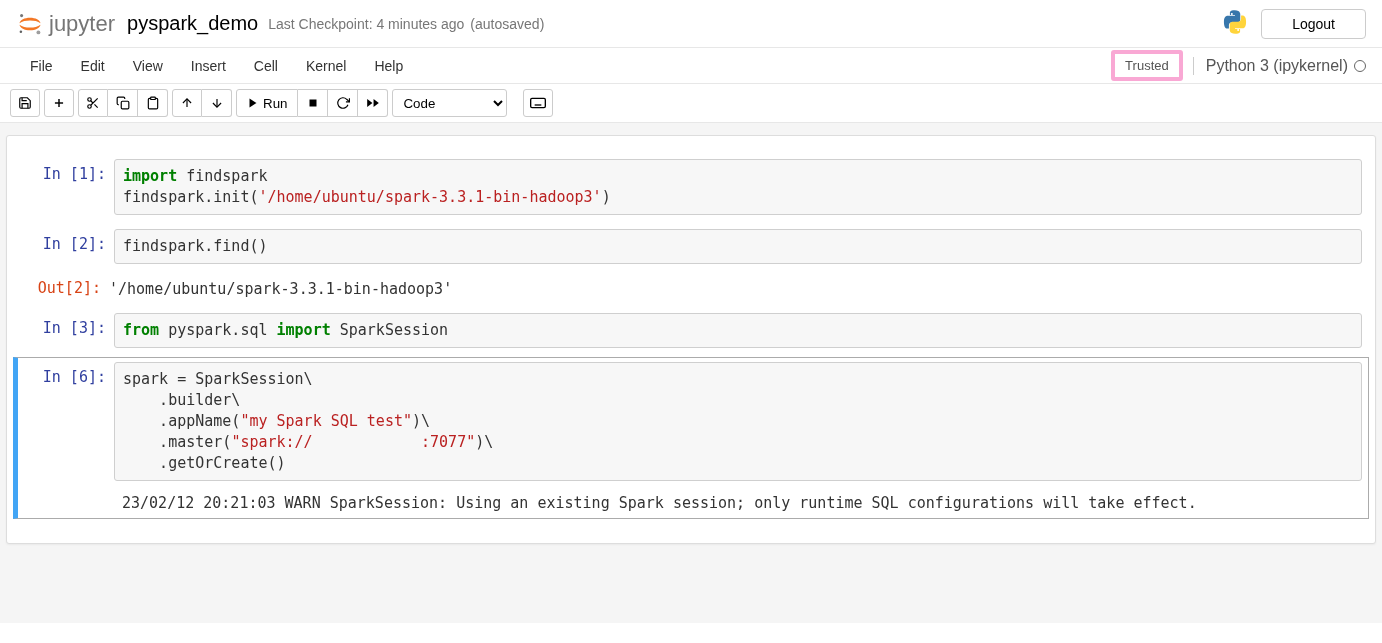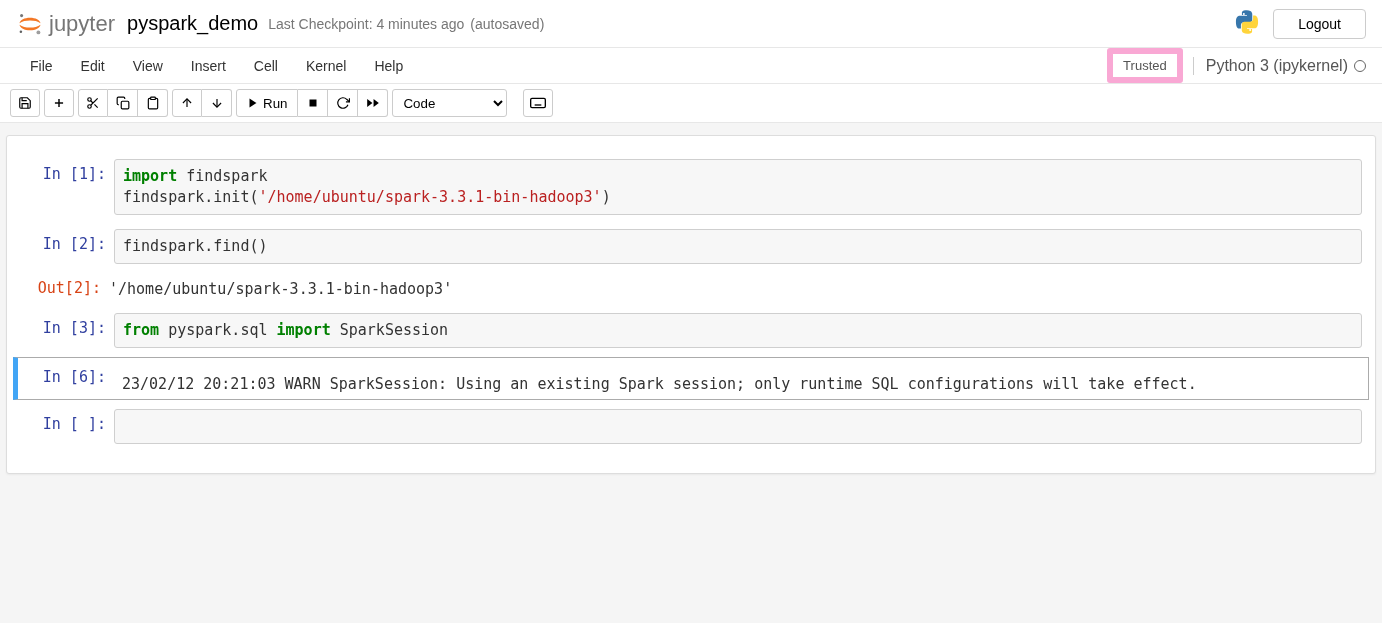--- a/index.html
+++ b/index.html
@@ -5,26 +5,26 @@
 * { box-sizing: border-box; margin: 0; padding: 0; }
 body { font-family: "Helvetica Neue", Helvetica, Arial, sans-serif; font-size: 14px; color: #333; background: #fff; }
 .header { display: flex; align-items: center; padding: 8px 16px; border-bottom: 1px solid #e7e7e7; }
 .logo { display: flex; align-items: center; margin-right: 12px; }
 .logo svg { width: 28px; height: 28px; margin-right: 5px; }
 .logo-text { font-size: 22px; color: #757575; font-weight: 400; }
 .title { font-size: 20px; color: #000; margin-right: 10px; }
 .checkpoint { font-size: 14px; color: #777; }
 .autosave { font-size: 14px; color: #777; margin-left: 6px; }
 .header-right { margin-left: auto; display: flex; align-items: center; gap: 12px; }
-.logout-btn { border: 1px solid #ccc; background: #fff; padding: 6px 24px; border-radius: 4px; font-size: 14px; cursor: pointer; }
+.logout-btn { border: 1px solid #ccc; background: #fff; padding: 6px 30px; border-radius: 4px; font-size: 14px; cursor: pointer; }
 .python-logo svg { width: 28px; height: 28px; }
 .menubar { display: flex; align-items: center; padding: 0 16px; border-bottom: 1px solid #e7e7e7; height: 36px; }
 .menu-item { padding: 8px 14px; color: #333; cursor: pointer; font-size: 14px; }
 .menu-right { margin-left: auto; display: flex; align-items: center; gap: 10px; }
-.trusted { border: 6px solid #f9a8d4; padding: 4px 10px; border-radius: 3px; color: #555; font-size: 13px; background: #fff; }
+.trusted { border: 4px solid #f9a8d4; padding: 4px 10px; border-radius: 3px; color: #555; font-size: 13px; background: #fff; }
 .kernel-name { font-size: 16px; color: #555; padding-left: 12px; border-left: 1px solid #ccc; display: flex; align-items: center; gap: 6px; }
 .kernel-indicator { width: 12px; height: 12px; border: 1.5px solid #666; border-radius: 50%; display: inline-block; }
 .toolbar { display: flex; align-items: flex-start; padding: 5px 10px; border-bottom: 1px solid #e7e7e7; gap: 4px; background: #fff; }
 .toolbar-group { display: flex; gap: 0; }
 .tb-btn { border: 1px solid #ccc; background: #fff; width: 30px; height: 28px; display: flex; align-items: center; justify-content: center; cursor: pointer; color: #000; }
 .tb-btn.wide { width: auto; padding: 0 10px; gap: 4px; }
 .toolbar-group .tb-btn:first-child { border-radius: 3px 0 0 3px; }
 .toolbar-group .tb-btn:last-child { border-radius: 0 3px 3px 0; }
 .toolbar-group .tb-btn:only-child { border-radius: 3px; }
 .toolbar-group .tb-btn + .tb-btn { border-left: none; }
@@ -207,26 +207,25 @@
       </div>
       <div class="cell">
         <div class="prompt in">In [3]:</div>
         <div class="cell-body">
           <div class="input-area"><span class="kw">from</span><span> pyspark.sql </span><span class="kw">import</span><span> SparkSession</span></div>
         </div>
       </div>
       <div class="cell selected">
         <div class="prompt in">In [6]:</div>
         <div class="cell-body">
+          <div class="input-area"><span>spark = SparkSession\
+    .builder\
+    .appName(</span><span class="str">"my Spark SQL test"</span><span>)\
+    .master(</span><span class="str">"spark://            :7077"</span><span>)\
+    .getOrCreate()</span></div>
           <div class="subcell">
             <div class="prompt" style="width: 0px;"></div>
             <div class="output-area">23/02/12 20:21:03 WARN SparkSession: Using an existing Spark session; only runtime SQL configurations will take effect.</div>
           </div>
         </div>
       </div>
-      <div class="cell">
-        <div class="prompt in">In [ ]:</div>
-        <div class="cell-body">
-          <div class="input-area"><span> </span></div>
-        </div>
-      </div>
     </div>
 </div>
 
 </body></html>

